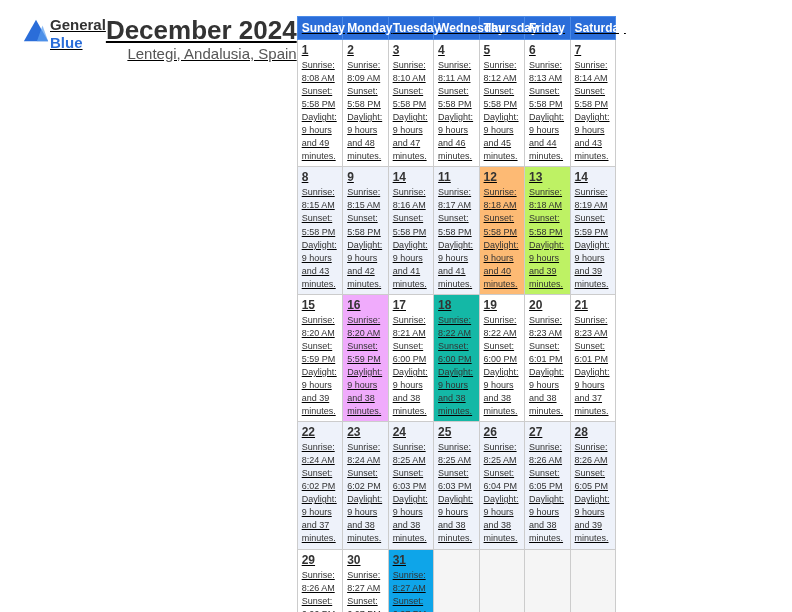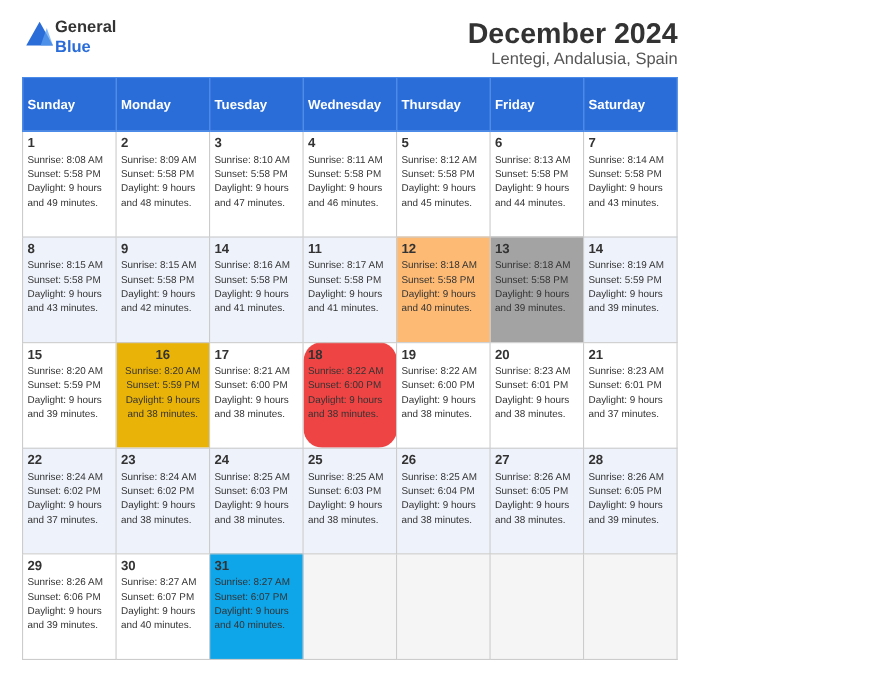--- a/index.html
+++ b/index.html
@@ -8,21 +8,22 @@
       background: #fff;
       width: 792px;
       height: 612px;
       overflow: hidden;
     }
     .page {
       width: 636px;
       height: 612px;
       padding: 16px 20px 12px 20px;
       display: flex;
-      flex-direction: column;
+      flex-direction: row;
+      text-decoration: underline;
     }
     .header {
       display: flex;
       align-items: flex-start;
       justify-content: space-between;
       margin-bottom: 8px;
     }
     .logo {
       display: flex;
       align-items: center;
@@ -51,21 +52,21 @@
       border: 1px solid #ccc;
       border-collapse: collapse;
       width: 100%;
       table-layout: fixed;
     }
     .calendar th {
       background: #2a6dd9;
       color: #fff;
       font-size: 12px;
       font-weight: bold;
-      padding: 17px 4px;
+      padding: 4px 4px;
       text-align: left;
       border: 1px solid #4a8ae8;
     }
     .calendar td {
       border: 1px solid #ccc;
       vertical-align: top;
       padding: 3px 4px;
       font-size: 9.5px;
       color: #333;
       height: 80px;
@@ -131,28 +132,28 @@
           <td style="background: rgb(255, 255, 255);"><span class="day-num">5</span><span class="day-info">Sunrise: 8:12 AM<br>Sunset: 5:58 PM<br>Daylight: 9 hours and 45 minutes.</span></td>
           <td style="background: rgb(255, 255, 255);"><span class="day-num">6</span><span class="day-info">Sunrise: 8:13 AM<br>Sunset: 5:58 PM<br>Daylight: 9 hours and 44 minutes.</span></td>
           <td style="background: rgb(255, 255, 255);"><span class="day-num">7</span><span class="day-info">Sunrise: 8:14 AM<br>Sunset: 5:58 PM<br>Daylight: 9 hours and 43 minutes.</span></td>
         </tr>
         <tr>
           <td style="background: rgb(238, 242, 250);"><span class="day-num">8</span><span class="day-info">Sunrise: 8:15 AM<br>Sunset: 5:58 PM<br>Daylight: 9 hours and 43 minutes.</span></td>
           <td style="background: rgb(238, 242, 250);"><span class="day-num">9</span><span class="day-info">Sunrise: 8:15 AM<br>Sunset: 5:58 PM<br>Daylight: 9 hours and 42 minutes.</span></td>
           <td style="background: rgb(238, 242, 250);"><span class="day-num">14</span><span class="day-info">Sunrise: 8:16 AM<br>Sunset: 5:58 PM<br>Daylight: 9 hours and 41 minutes.</span></td>
           <td style="background: rgb(238, 242, 250);"><span class="day-num">11</span><span class="day-info">Sunrise: 8:17 AM<br>Sunset: 5:58 PM<br>Daylight: 9 hours and 41 minutes.</span></td>
           <td style="background: #fdba74;"><span class="day-num">12</span><span class="day-info">Sunrise: 8:18 AM<br>Sunset: 5:58 PM<br>Daylight: 9 hours and 40 minutes.</span></td>
-          <td style="background: #a3a3a3; margin-left: 34px;"><span class="day-num">13</span><span class="day-info">Sunrise: 8:18 AM<br>Sunset: 5:58 PM<br>Daylight: 9 hours and 39 minutes.</span></td>
+          <td style="background: #bef264; margin-left: 34px;"><span class="day-num">13</span><span class="day-info">Sunrise: 8:18 AM<br>Sunset: 5:58 PM<br>Daylight: 9 hours and 39 minutes.</span></td>
           <td style="background: rgb(238, 242, 250);"><span class="day-num">14</span><span class="day-info">Sunrise: 8:19 AM<br>Sunset: 5:59 PM<br>Daylight: 9 hours and 39 minutes.</span></td>
         </tr>
         <tr>
           <td style="background: rgb(255, 255, 255);"><span class="day-num">15</span><span class="day-info">Sunrise: 8:20 AM<br>Sunset: 5:59 PM<br>Daylight: 9 hours and 39 minutes.</span></td>
-          <td style="background: #eab308; text-align: center;"><span class="day-num">16</span><span class="day-info">Sunrise: 8:20 AM<br>Sunset: 5:59 PM<br>Daylight: 9 hours and 38 minutes.</span></td>
+          <td style="background: #f0abfc;"><span class="day-num">16</span><span class="day-info">Sunrise: 8:20 AM<br>Sunset: 5:59 PM<br>Daylight: 9 hours and 38 minutes.</span></td>
           <td style="background: rgb(255, 255, 255);"><span class="day-num">17</span><span class="day-info">Sunrise: 8:21 AM<br>Sunset: 6:00 PM<br>Daylight: 9 hours and 38 minutes.</span></td>
-          <td style="background: #ef4444; border-radius: 17px;"><span class="day-num">18</span><span class="day-info">Sunrise: 8:22 AM<br>Sunset: 6:00 PM<br>Daylight: 9 hours and 38 minutes.</span></td>
+          <td style="background: #14b8a6;"><span class="day-num">18</span><span class="day-info">Sunrise: 8:22 AM<br>Sunset: 6:00 PM<br>Daylight: 9 hours and 38 minutes.</span></td>
           <td style="background: rgb(255, 255, 255);"><span class="day-num">19</span><span class="day-info">Sunrise: 8:22 AM<br>Sunset: 6:00 PM<br>Daylight: 9 hours and 38 minutes.</span></td>
           <td style="background: rgb(255, 255, 255);"><span class="day-num">20</span><span class="day-info">Sunrise: 8:23 AM<br>Sunset: 6:01 PM<br>Daylight: 9 hours and 38 minutes.</span></td>
           <td style="background: rgb(255, 255, 255); border-radius: 25px;"><span class="day-num">21</span><span class="day-info">Sunrise: 8:23 AM<br>Sunset: 6:01 PM<br>Daylight: 9 hours and 37 minutes.</span></td>
         </tr>
         <tr>
           <td style="background: rgb(238, 242, 250);"><span class="day-num">22</span><span class="day-info">Sunrise: 8:24 AM<br>Sunset: 6:02 PM<br>Daylight: 9 hours and 37 minutes.</span></td>
           <td style="background: rgb(238, 242, 250);"><span class="day-num">23</span><span class="day-info">Sunrise: 8:24 AM<br>Sunset: 6:02 PM<br>Daylight: 9 hours and 38 minutes.</span></td>
           <td style="background: rgb(238, 242, 250);"><span class="day-num">24</span><span class="day-info">Sunrise: 8:25 AM<br>Sunset: 6:03 PM<br>Daylight: 9 hours and 38 minutes.</span></td>
           <td style="background: rgb(238, 242, 250);"><span class="day-num">25</span><span class="day-info">Sunrise: 8:25 AM<br>Sunset: 6:03 PM<br>Daylight: 9 hours and 38 minutes.</span></td>
           <td style="background: rgb(238, 242, 250);"><span class="day-num">26</span><span class="day-info">Sunrise: 8:25 AM<br>Sunset: 6:04 PM<br>Daylight: 9 hours and 38 minutes.</span></td>

